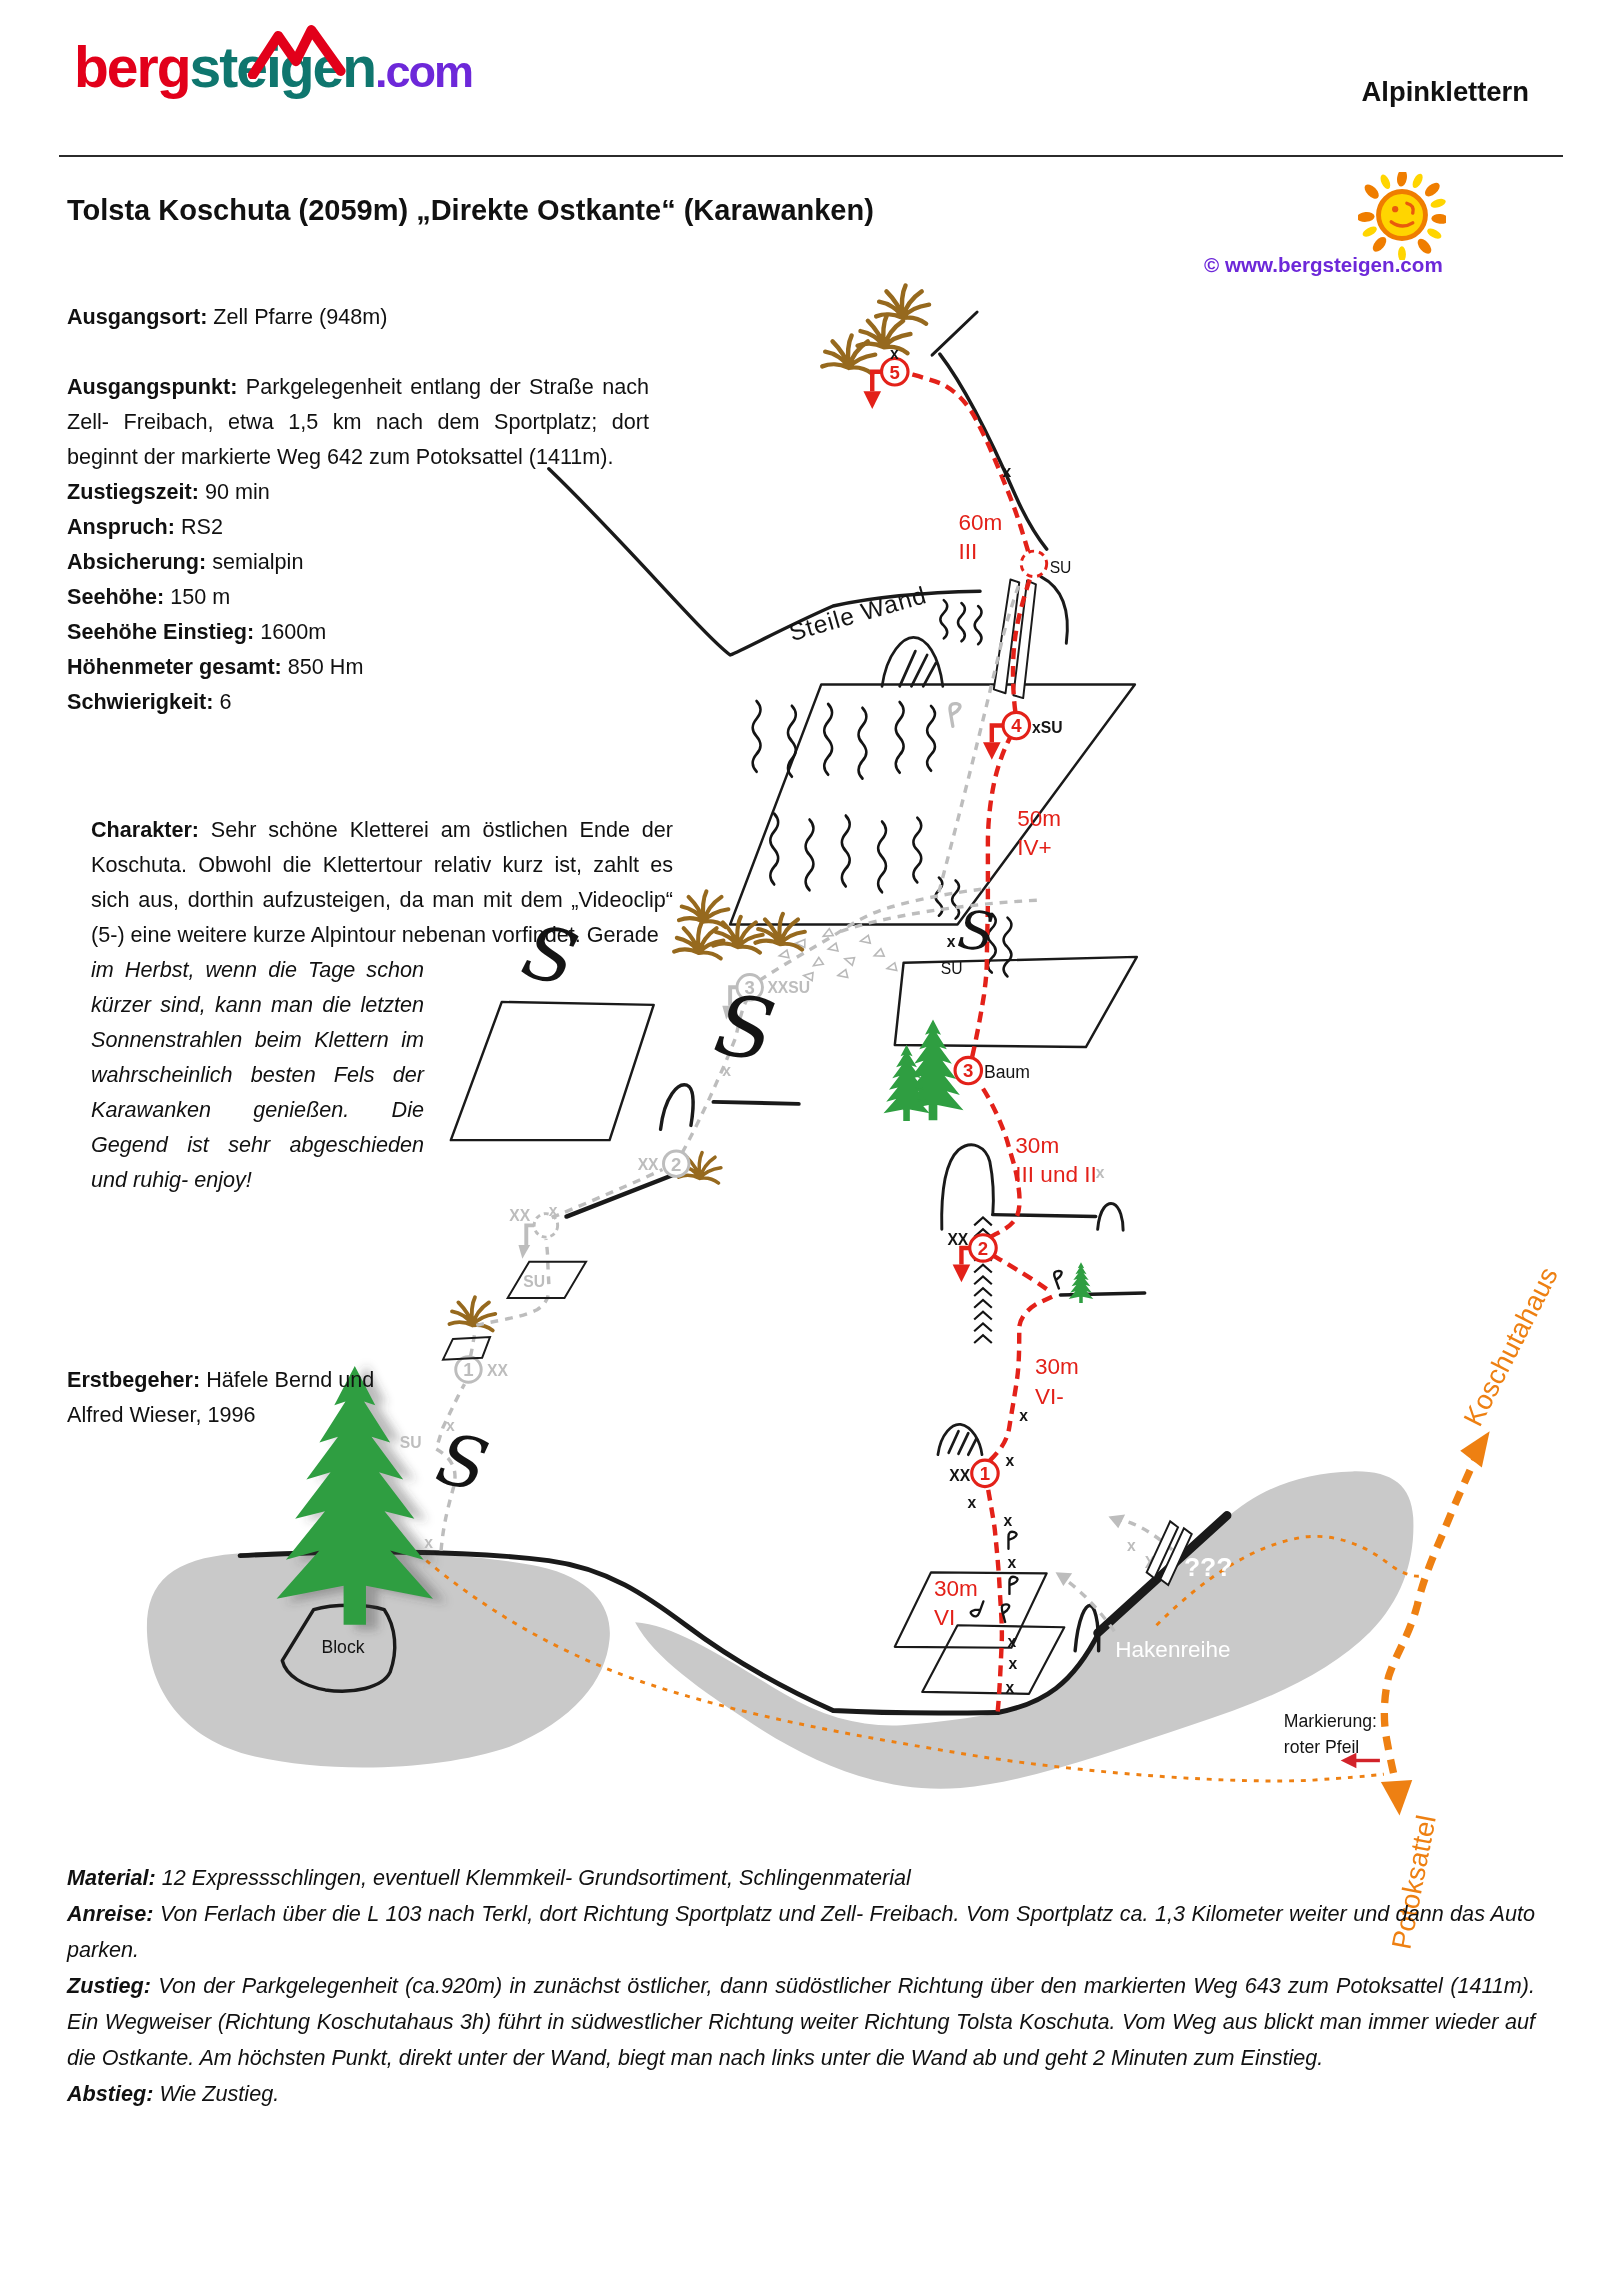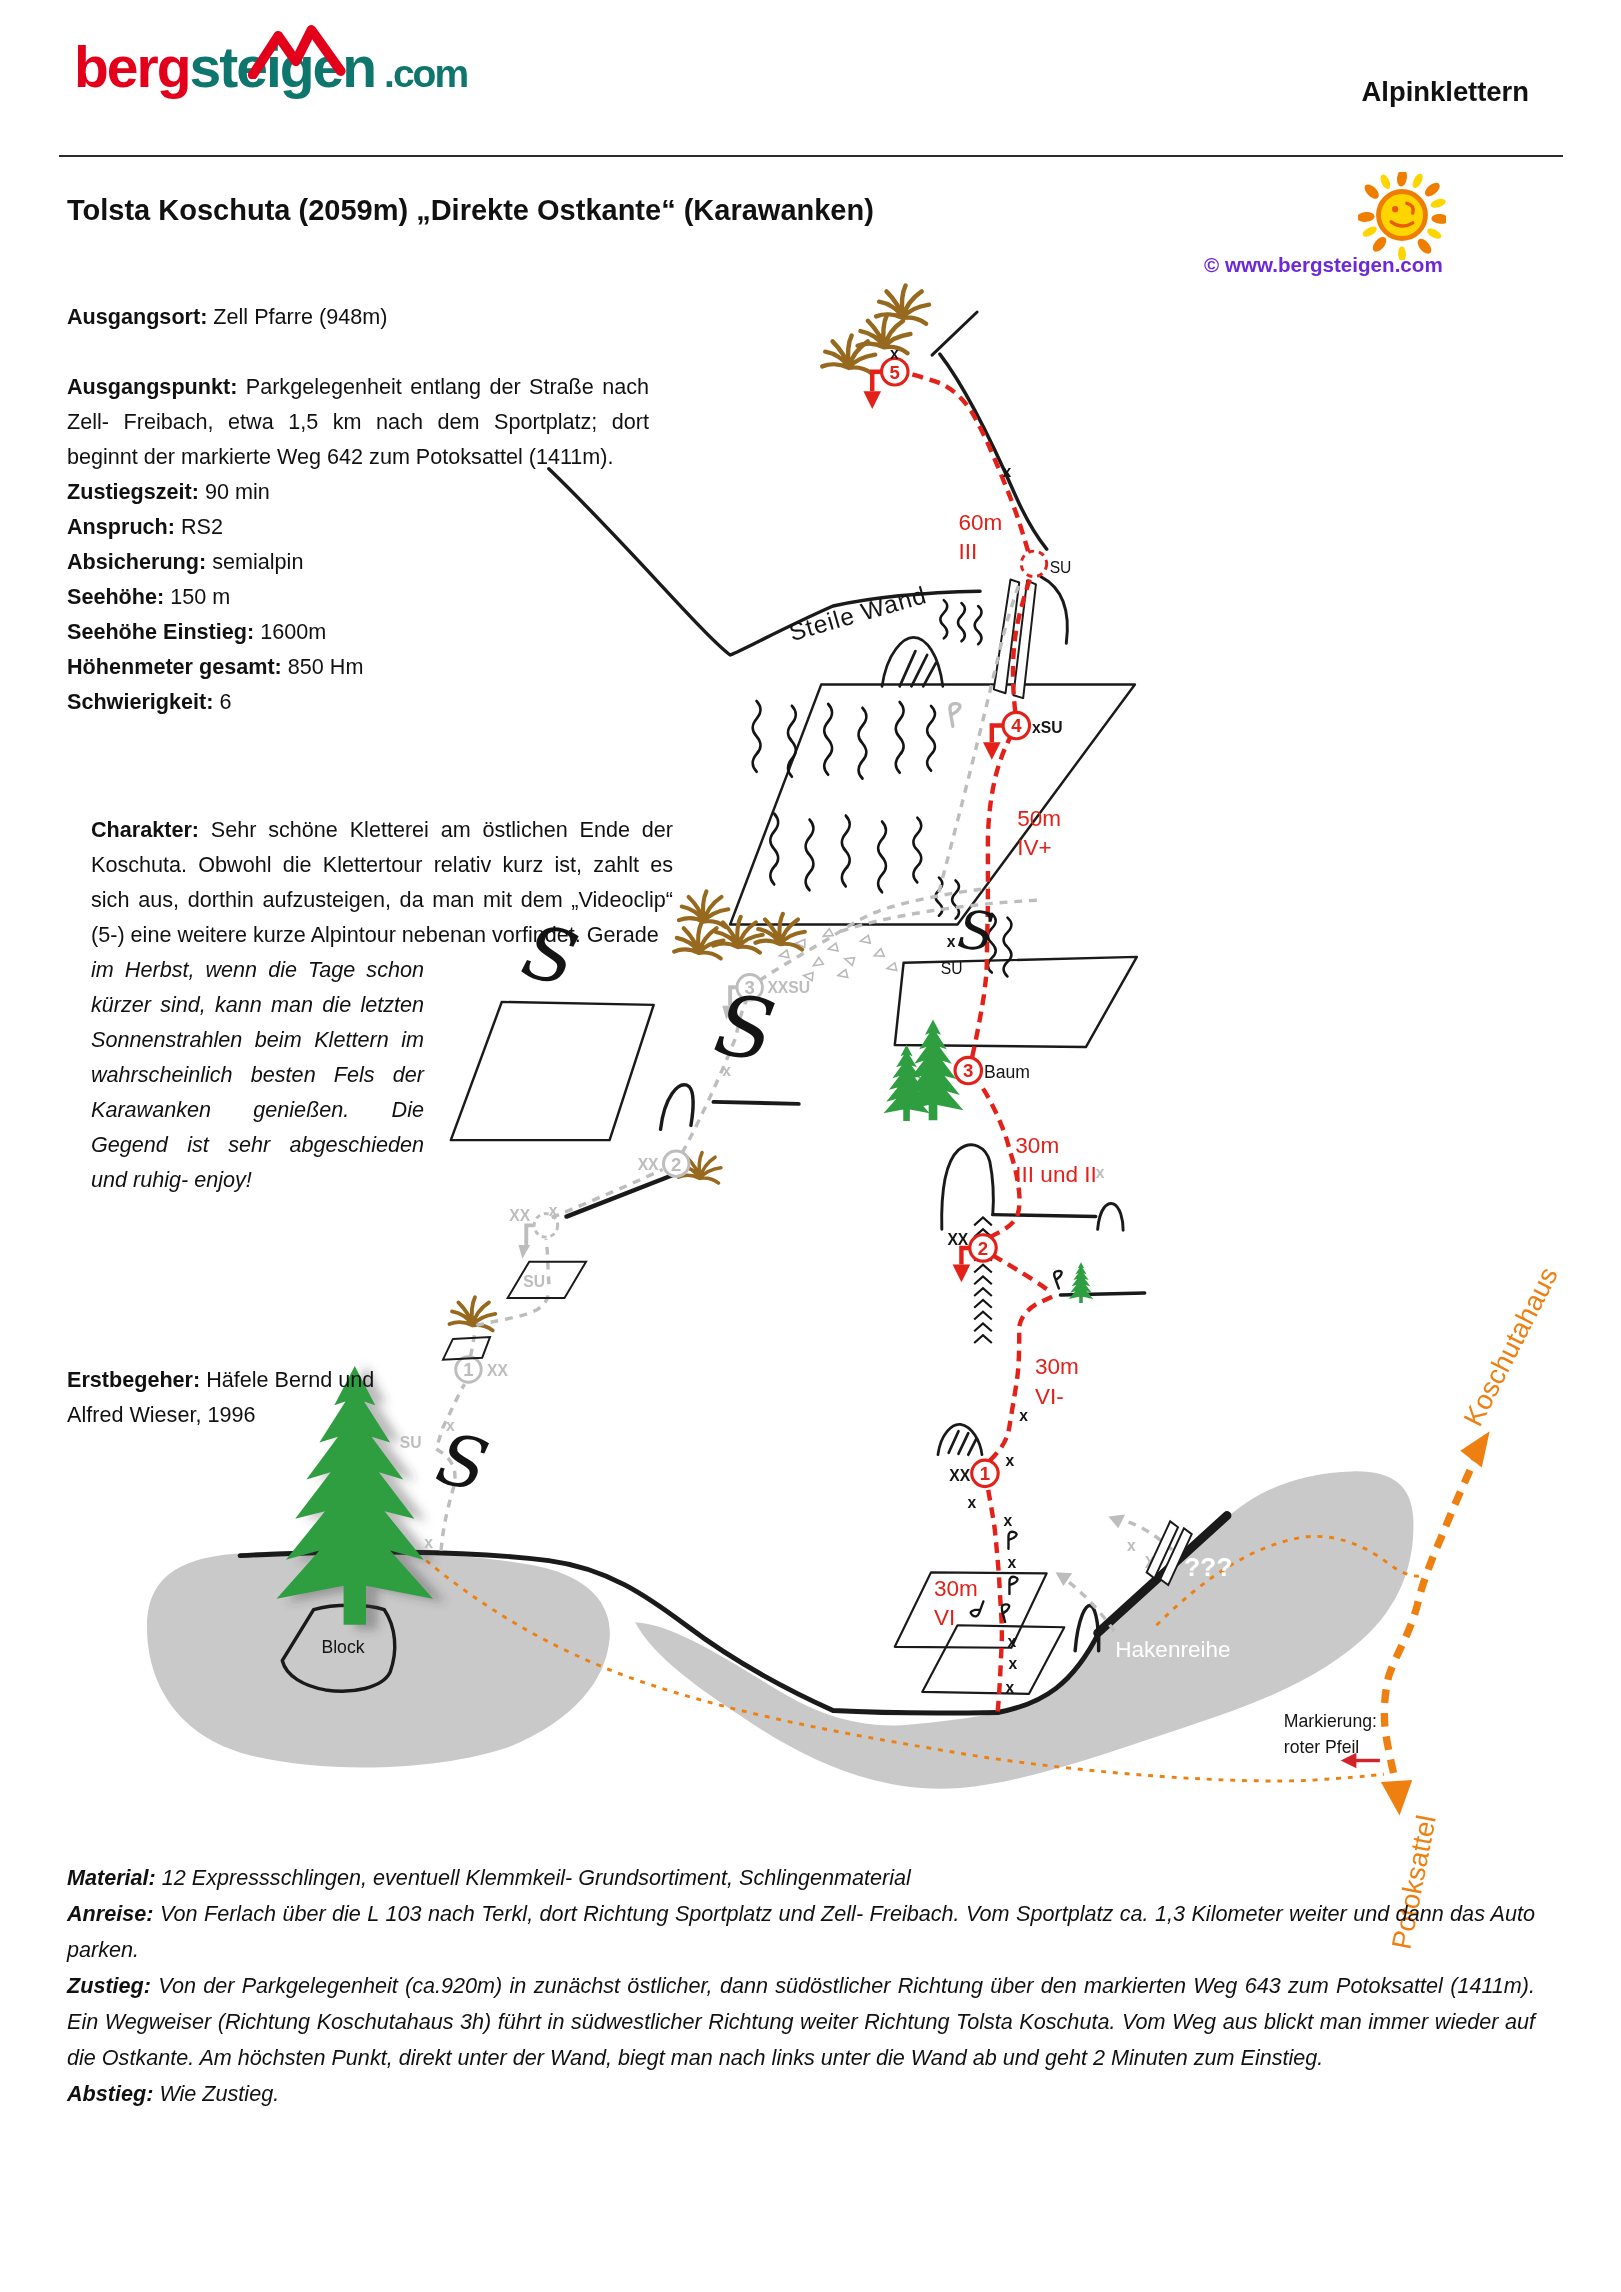--- a/index.html
+++ b/index.html
@@ -3,21 +3,21 @@
 <meta charset="utf-8">
 <style>
   html,body{margin:0;padding:0;background:#e8e8e8;}
   .page{position:relative;width:1621px;height:2293px;background:#ffffff;overflow:hidden;
         font-family:"Liberation Sans",sans-serif;color:#111;}
   .abs{position:absolute;}
   
   .logo{left:74px;top:39px;font-size:57px;font-weight:bold;letter-spacing:-2px;line-height:1;}
   .logo .red{color:#e2001a;}
   .logo .blk{color:#0f766e;}
-  .logo .tld{color:#0f766e;font-size:39px;margin-left:9px;}
+  .logo .tld{color:#6d28d9;font-size:45px;}
   .cat{right:92px;top:76px;font-size:27.4px;font-weight:bold;}
   .rule{left:59px;top:155px;width:1504px;height:2px;background:#2b2b2b;}
   .title{left:67px;top:194px;font-size:29px;font-weight:bold;}
   .copyright{left:1204px;top:253px;width:314px;font-size:20.6px;font-weight:bold;color:#6d28d9;}
   
   .tb{font-size:21.6px;line-height:35px;}
   .info{left:67px;top:299px;width:582px;}
   .just{text-align:justify;margin:0;}
   .sp{height:35px;}
   .charak{left:67px;top:812px;width:582px;margin-left:24px;}

